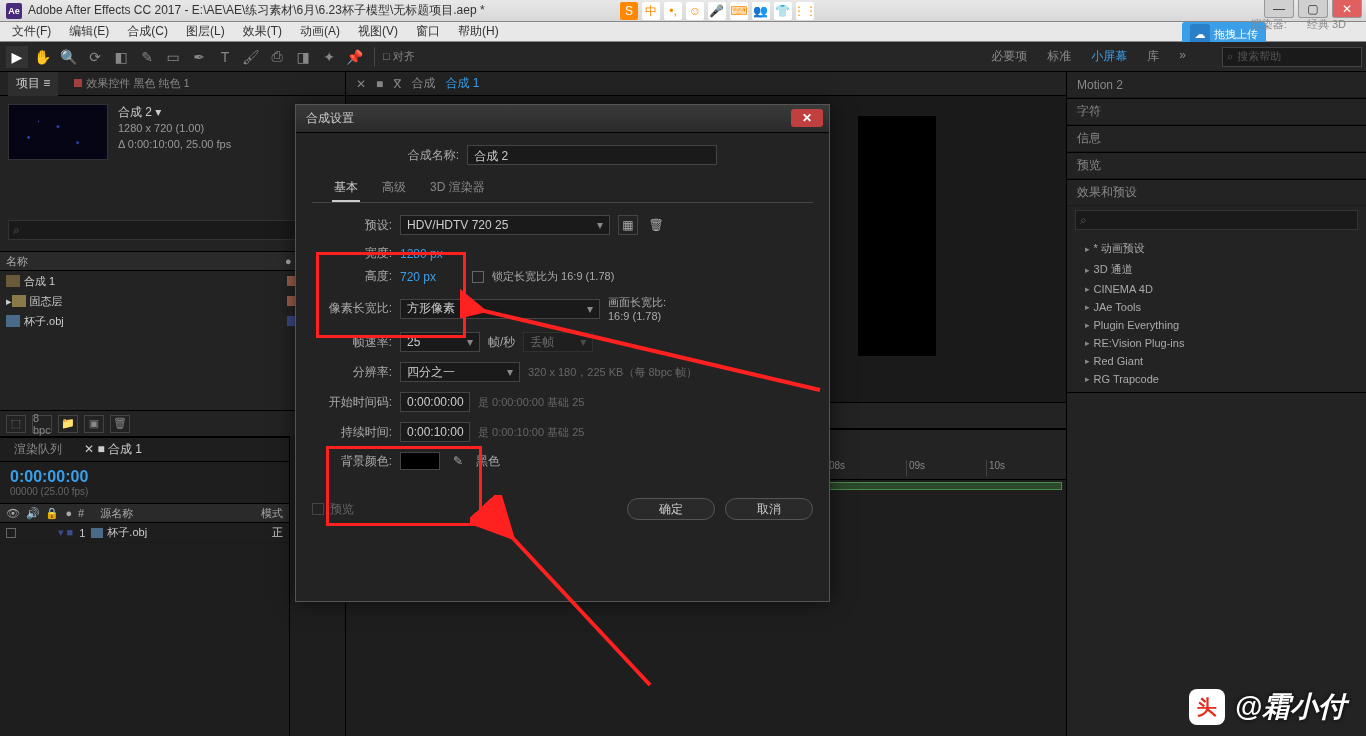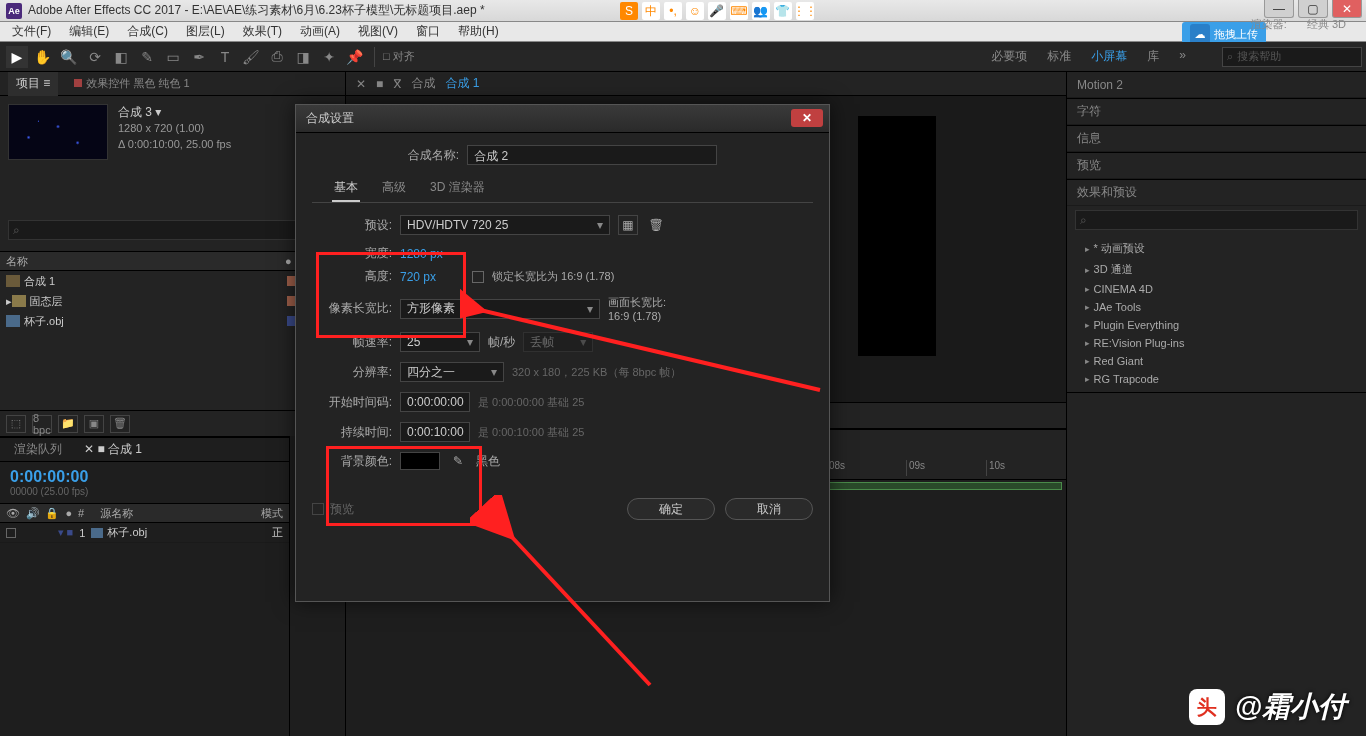--- a/index.html
+++ b/index.html
@@ -200,21 +200,21 @@
 
   <div class="col-left">
     <div class="panel-tabs">
       <div class="tab active">项目 ≡</div>
       <div class="tab" style="font-size:11px;"><span style="width:8px;height:8px;background:#a04040;display:inline-block;margin-right:4px;"></span><span>效果控件 黑色 纯色 1</span></div>
     </div>
     <div class="project-body">
       <div class="comp-thumb">
         <div class="thumb"></div>
         <div class="comp-info">
-          <div class="name">合成 3 ▾</div>
+          <div class="name">合成 2 ▾</div>
           <div>1280 x 720 (1.00)</div>
           <div>Δ 0:00:10:00, 25.00 fps</div>
         </div>
       </div>
       <div class="proj-search">⌕</div>
     </div>
     <div class="proj-list-head">
       <div class="c1">名称</div>
       <div class="c2">●</div>
       <div class="c3">类型</div>
@@ -391,21 +391,21 @@
       <div class="dlg-select" style="width:80px;">
           <span>25</span>
         </div>
       <span>帧/秒</span>
       <div class="dlg-select" style="width:70px;opacity:.4;">
           <span>丢帧</span>
         </div>
     </div>
     <div class="dlg-row">
       <div class="lbl">分辨率:</div>
-      <div class="dlg-select" style="width:104px;">
+      <div class="dlg-select" style="width:120px;">
           <span>四分之一</span>
         </div>
       <span class="hint">320 x 180，225 KB（每 8bpc 帧）</span>
     </div>
     <div class="dlg-row">
       <div class="lbl">开始时间码:</div>
       <div class="dlg-input" style="width:70px;">0:00:00:00</div>
       <span class="hint">是 0:00:00:00 基础 25</span>
     </div>
     <div class="dlg-row">

